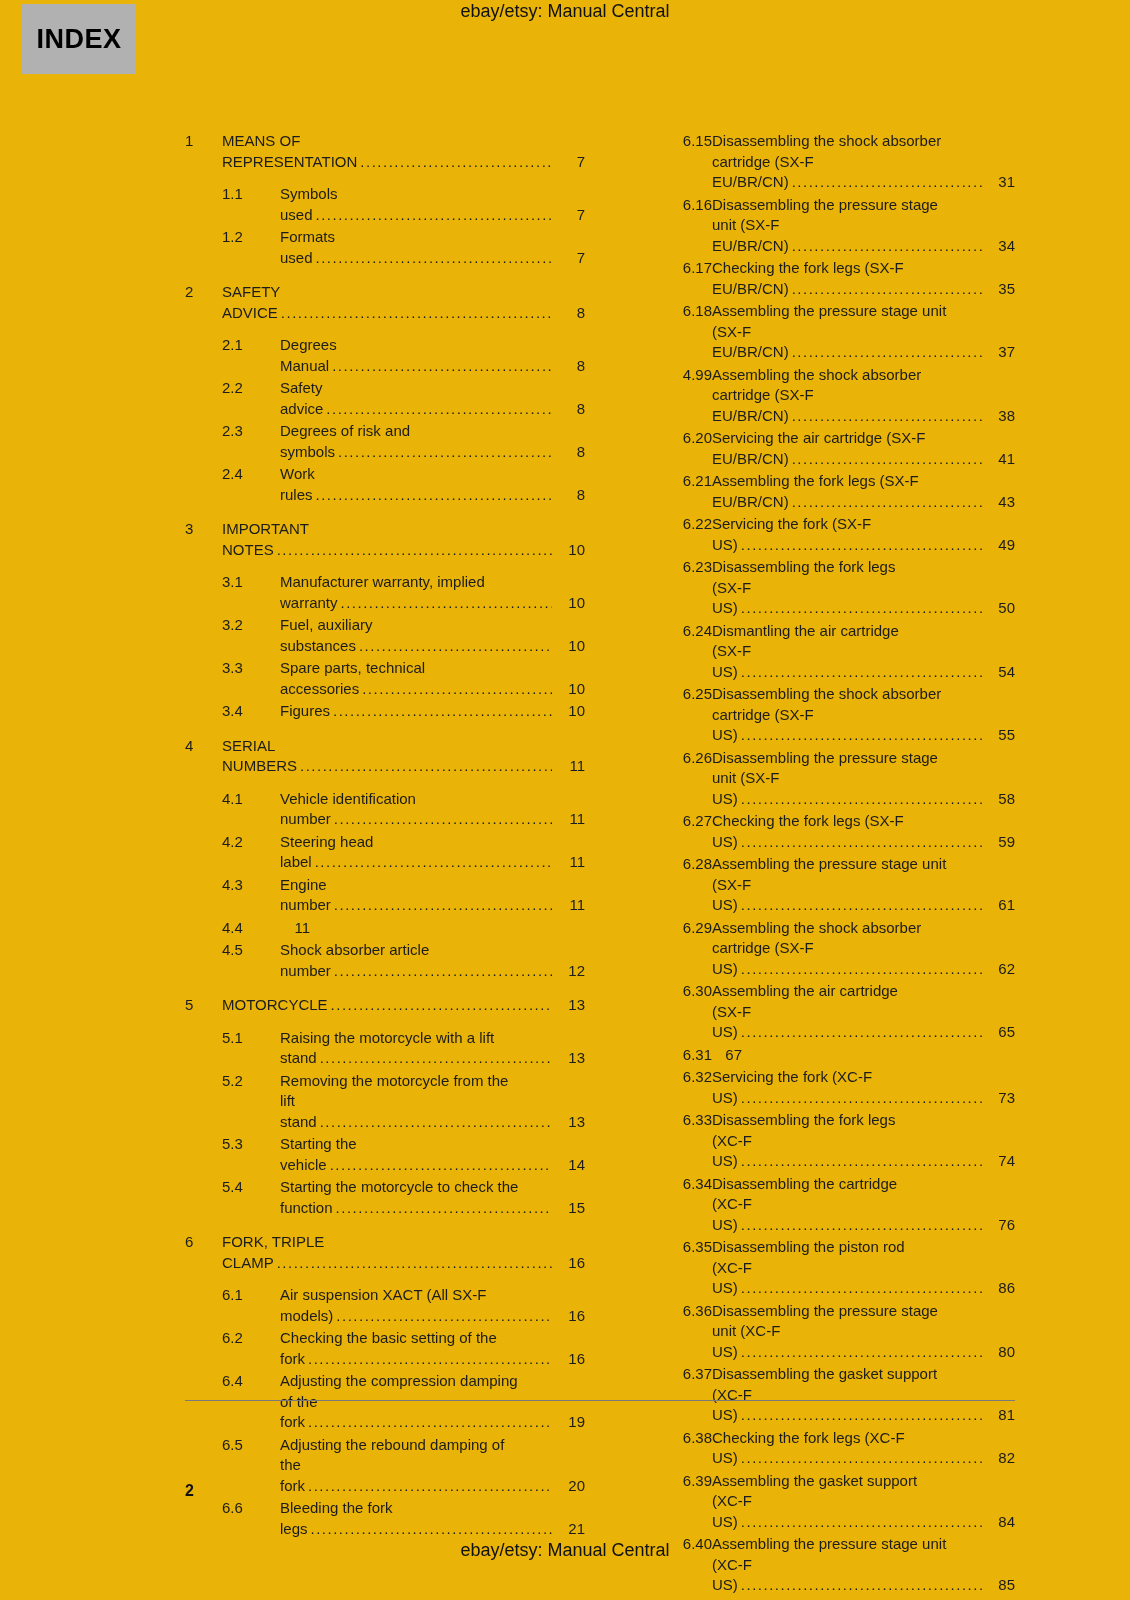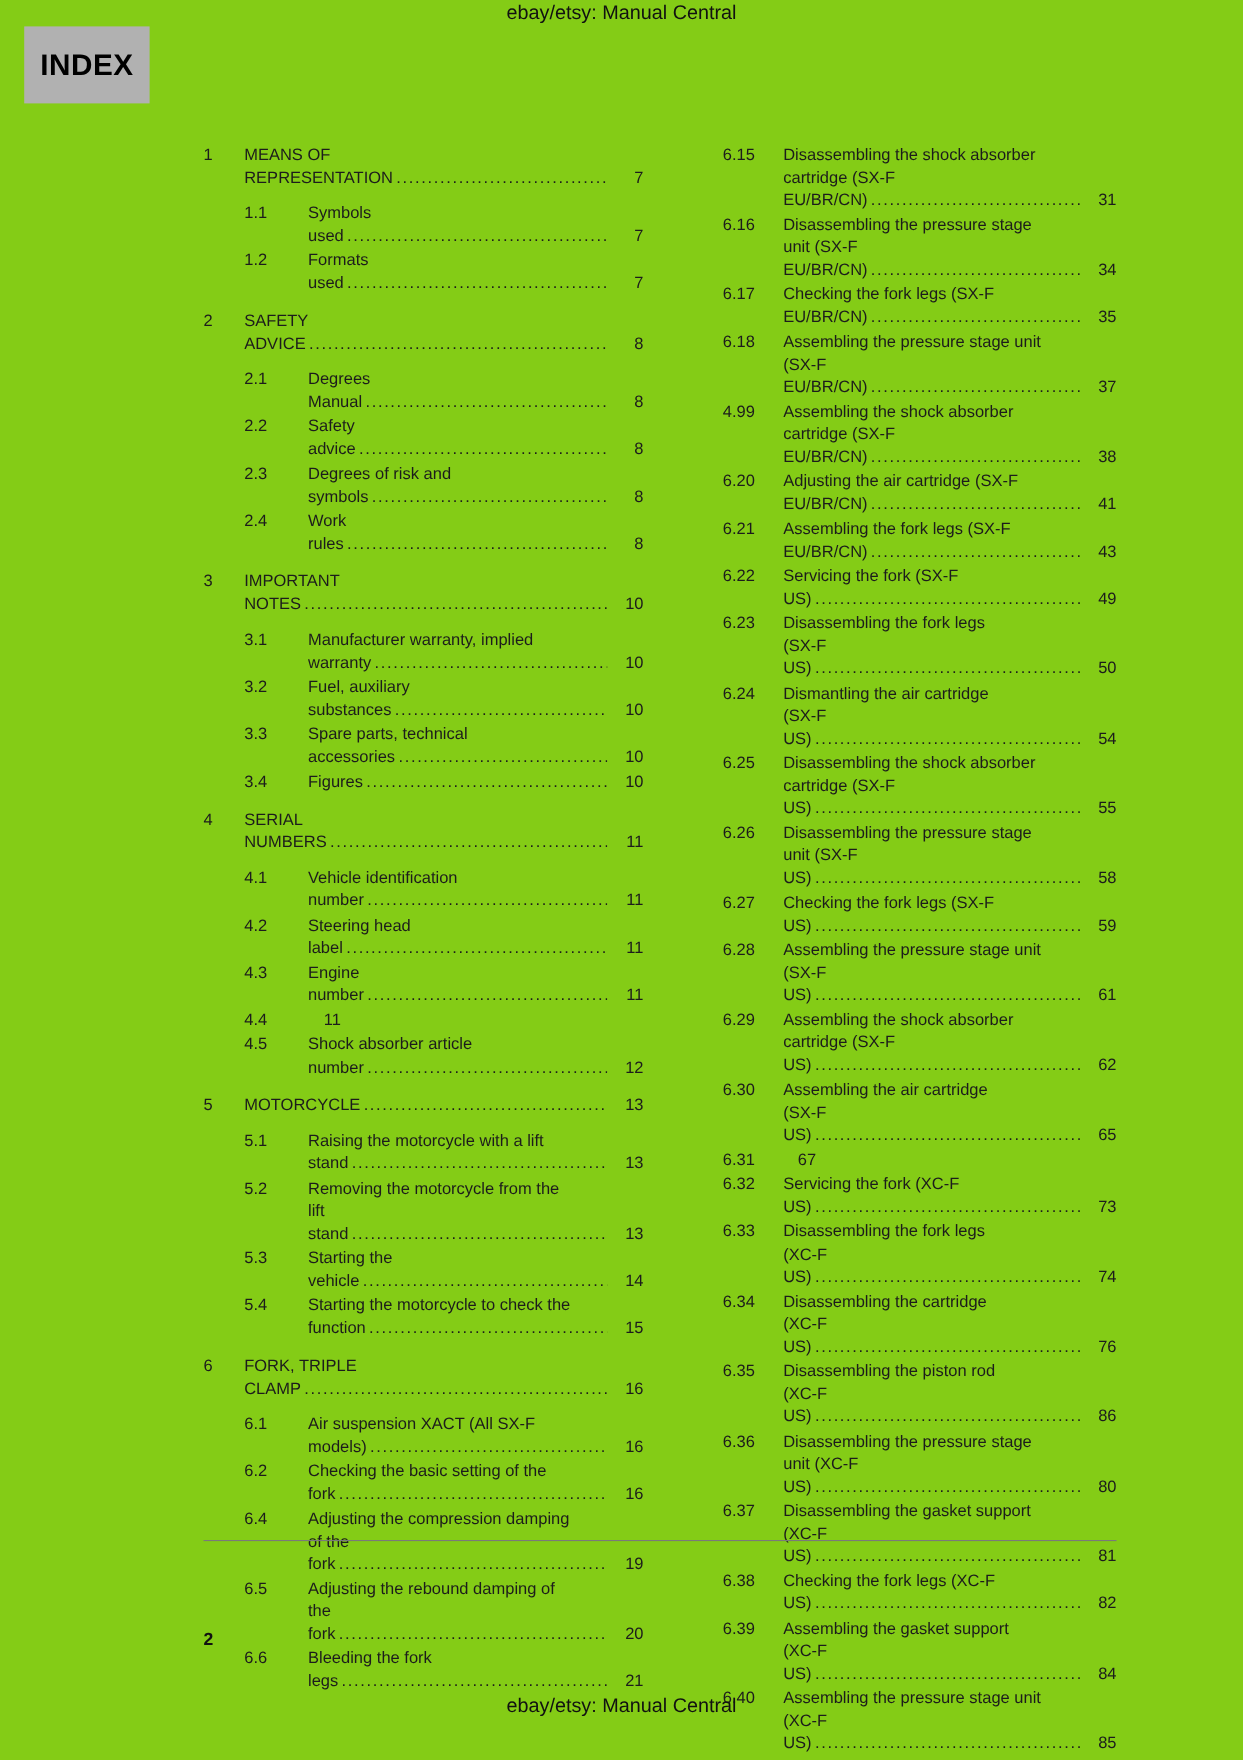--- a/index.html
+++ b/index.html
@@ -1,36 +1,36 @@
 <!DOCTYPE html>
 <html><head>
 <meta charset="utf-8">
 <style>
   * { margin: 0; padding: 0; box-sizing: border-box; }
   html, body { background: #e8e8e8; }
   .sheet {
     position: relative;
     width: 1130px;
     height: 1600px;
-    background: #84cc16;
+    background: #eab308;
     overflow: hidden;
     font-family: "Liberation Sans", "DejaVu Sans", sans-serif;
     color: #1c1c1c;
     text-decoration: underline;
   }
   .header-title {
     position: absolute;
     top: 1px; left: 0; width: 100%;
     text-align: center;
     font-size: 18px;
     color: #111;
   }
   .index-box {
     position: absolute;
-    top: 24px; left: 22px;
+    top: 4px; left: 22px;
     width: 114px; height: 70px;
     display: flex; align-items: center; justify-content: center;
     background: #b1b1b1;
   }
   .index-box span {
     font-weight: bold;
     font-size: 27px;
     color: #000;
     letter-spacing: 0.5px;
   }
@@ -46,21 +46,21 @@
     display: flex;
     align-items: flex-start;
     font-size: 15px;
     line-height: 20.5px;
     margin-bottom: 2px;
   }
   .num { flex: 0 0 auto; }
   .col-left  .level1 .num { width: 37px; }
   .col-left  .level2       { padding-left: 37px; }
   .col-left  .level2 .num  { width: 58px; }
-  .col-right .row    .num  { width: 55px; }
+  .col-right .row    .num  { width: 55px; text-align: right; }
   .mid {
     display: block;
     flex: 1 1 auto;
     min-width: 0;
     overflow: hidden;
     margin-right: 3px;
   }
   .title { white-space: pre-line; }
   .dots {
     white-space: nowrap;
@@ -295,21 +295,21 @@
           <span class="pg">37</span>
         </div>
         <div class="row level2">
           <span class="num">4.99</span>
           <span class="mid"><span class="title">Assembling the shock absorber
 cartridge (SX-F EU/BR/CN)</span><span class="dots"></span></span>
           <span class="pg">38</span>
         </div>
         <div class="row level2">
           <span class="num">6.20</span>
-          <span class="mid"><span class="title">Adjusting the air cartridge (SX-F
+          <span class="mid"><span class="title">Servicing the air cartridge (SX-F
 EU/BR/CN)</span><span class="dots"></span></span>
           <span class="pg">41</span>
         </div>
         <div class="row level2">
           <span class="num">6.21</span>
           <span class="mid"><span class="title">Assembling the fork legs (SX-F
 EU/BR/CN)</span><span class="dots"></span></span>
           <span class="pg">43</span>
         </div>
         <div class="row level2">

